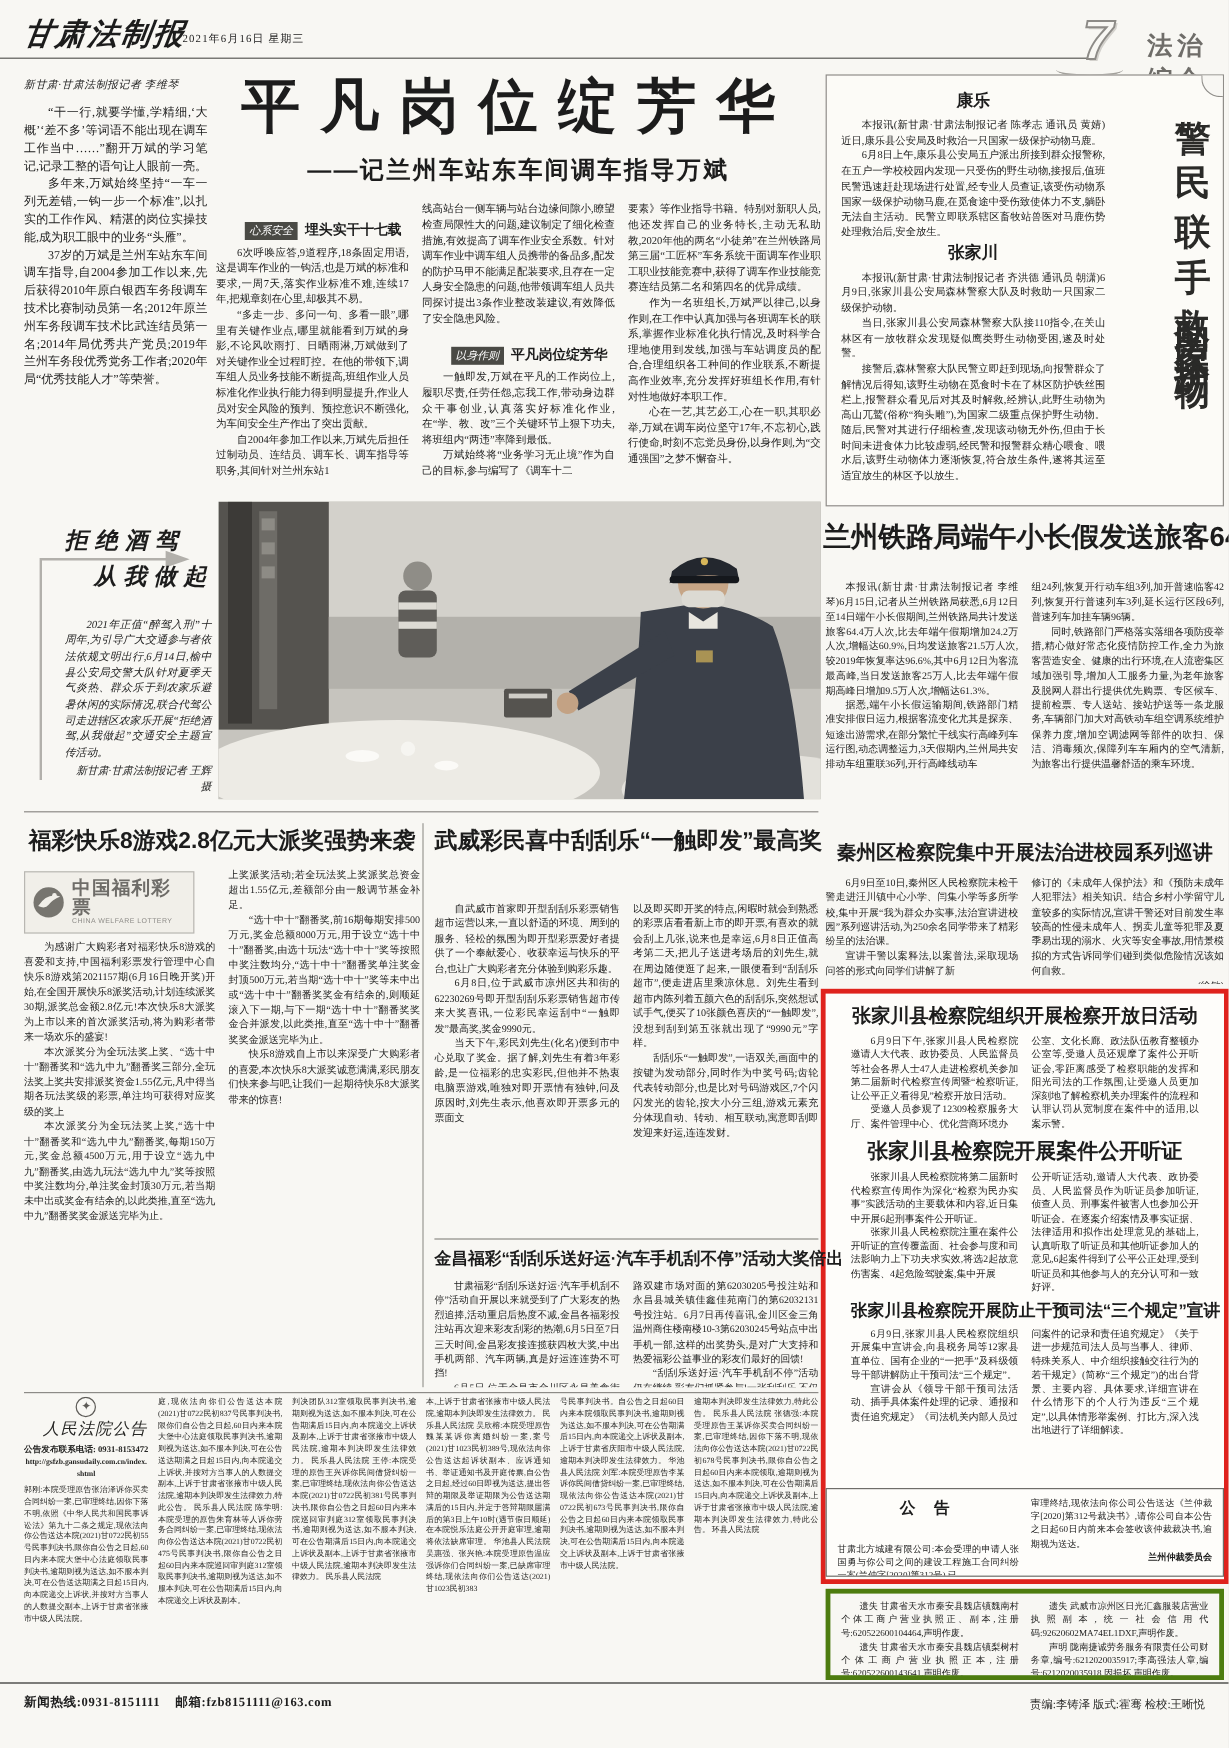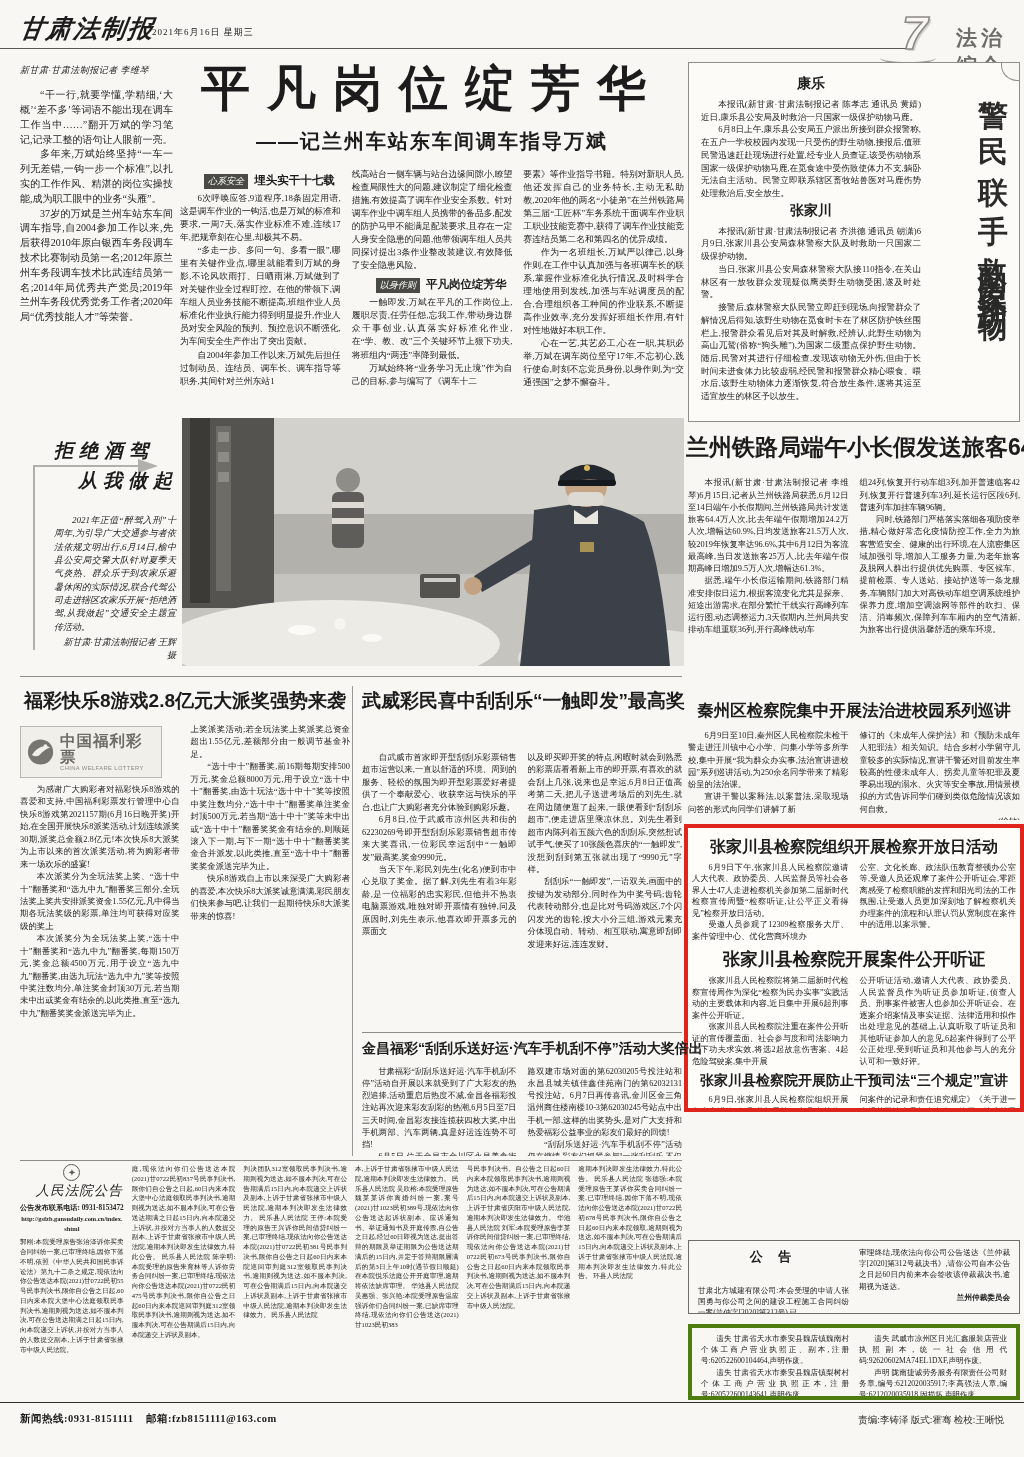--- a/index.html
+++ b/index.html
@@ -23,21 +23,21 @@
   .section-name {left:956px; top:24px; font-size:21px; font-weight:700; color:#6f6d69; letter-spacing:4px;}
   
   .lead-col {left:20px; top:62px; width:153px; font-size:10px; line-height:1.8;}
   .byline {font-size:9px; font-style:italic; margin-bottom:10px; letter-spacing:.5px;}
   .headline {left:180px; top:56px; width:504px; text-align:center; font-size:49px;
              font-weight:900; letter-spacing:17px; white-space:nowrap;}
   .subhead {left:180px; top:128px; width:504px; text-align:center; font-size:20px;
             font-weight:700; letter-spacing:2px;}
   .main-cols {left:180px; top:168px; width:504px; height:250px; display:flex; gap:11px; overflow:hidden;}
   .main-cols .col {width:161px; font-size:8.8px;}
-  .tagline {margin:4px 0 3px; text-indent:0;padding-left:24px;}
+  .tagline {margin:16px 0 3px; text-indent:0;padding-left:24px;}
   .tag {display:inline-block; background:#4a4a45; color:#fff; font-size:9px;
         font-style:italic; padding:1px 4px; margin-right:4px;}
   .tagtitle {font-weight:700; font-size:11.5px;}
   
   .police-box {left:688px; top:62px; width:332px; height:360px; border:1px solid #8f8d89;
                background:#fcfbf7; padding:10px 6px 8px 12px; display:flex; overflow:hidden;}
   .police-box::after {content:''; position:absolute; top:-1px; right:-1px; width:18px; height:18px;
                background:#f8f7f3; border-left:1px solid #8f8d89; border-bottom:1px solid #8f8d89;
                border-radius:0 0 0 16px;}
   .police-main {flex:1; padding-right:8px; font-size:8.6px;}
@@ -50,26 +50,26 @@
   .drive-t {font-size:19px; font-weight:900; font-style:italic; letter-spacing:6px;}
   .drive-cap {left:34px; top:94px; width:122px; font-size:9px; font-style:italic; line-height:1.72;
               text-align:justify; text-indent:2em;}
   .drive-credit {text-indent:0; text-align:right; margin-top:2px;}
   .photo {left:182px; top:418px; width:502px; height:248px; background:#c2c0ba; overflow:hidden;}
   
   .rw-head {left:686px; top:432px; width:336px; text-align:center; font-size:23px;
             font-weight:900; white-space:nowrap; letter-spacing:0;}
   .cols2 {display:flex; gap:11px; overflow:hidden;}
   .cols2 .col {flex:1;}
-  .rw-cols {left:688px; top:460px; width:332px; height:194px; font-size:8.3px;align-items:center;}
+  .rw-cols {left:688px; top:484px; width:332px; height:194px; font-size:8.3px;}
   .qz-head {left:688px; top:700px; width:332px; text-align:center; font-size:16.5px; font-weight:900; white-space:nowrap;}
   .qz-cols {left:688px; top:730px; width:332px; height:90px; font-size:8.3px;}
   .credit-r {text-align:right; text-indent:0;}
-  .red-box {left:684px; top:824px; width:340px; height:288px; border:4px solid #df231d;
-            background:#fefdfa; padding:4px 4px; overflow:hidden;}
+  .red-box {left:684px; top:824px; width:340px; height:496px; border:4px solid #df231d;
+            background:#fefdfa; padding:4px 21px; overflow:hidden;}
   .rb-head {text-align:center; font-weight:900; margin:5px 0 4px; white-space:nowrap;}
   .rb1 {font-size:16px;} .rb2 {font-size:17.5px;} .rb3 {font-size:14px;}
   .rb-cols {font-size:8.2px;}
   .rb-cols .p {line-height:1.4;}
   
   .rule-h {border-top:1px solid #8d8b87;}
   .lot1-head {left:20px; top:688px; width:330px; text-align:center; font-size:19px; font-weight:900; white-space:nowrap;}
   .lot1-cols {left:20px; top:724px; width:330px; height:432px; font-size:8.4px;}
   .lot-rule-v {left:352px; top:686px; height:470px; border-left:1px solid #9a9894;}
   .lot2-head {left:362px; top:688px; width:320px; text-align:center; font-size:19px; font-weight:900; white-space:nowrap;}

